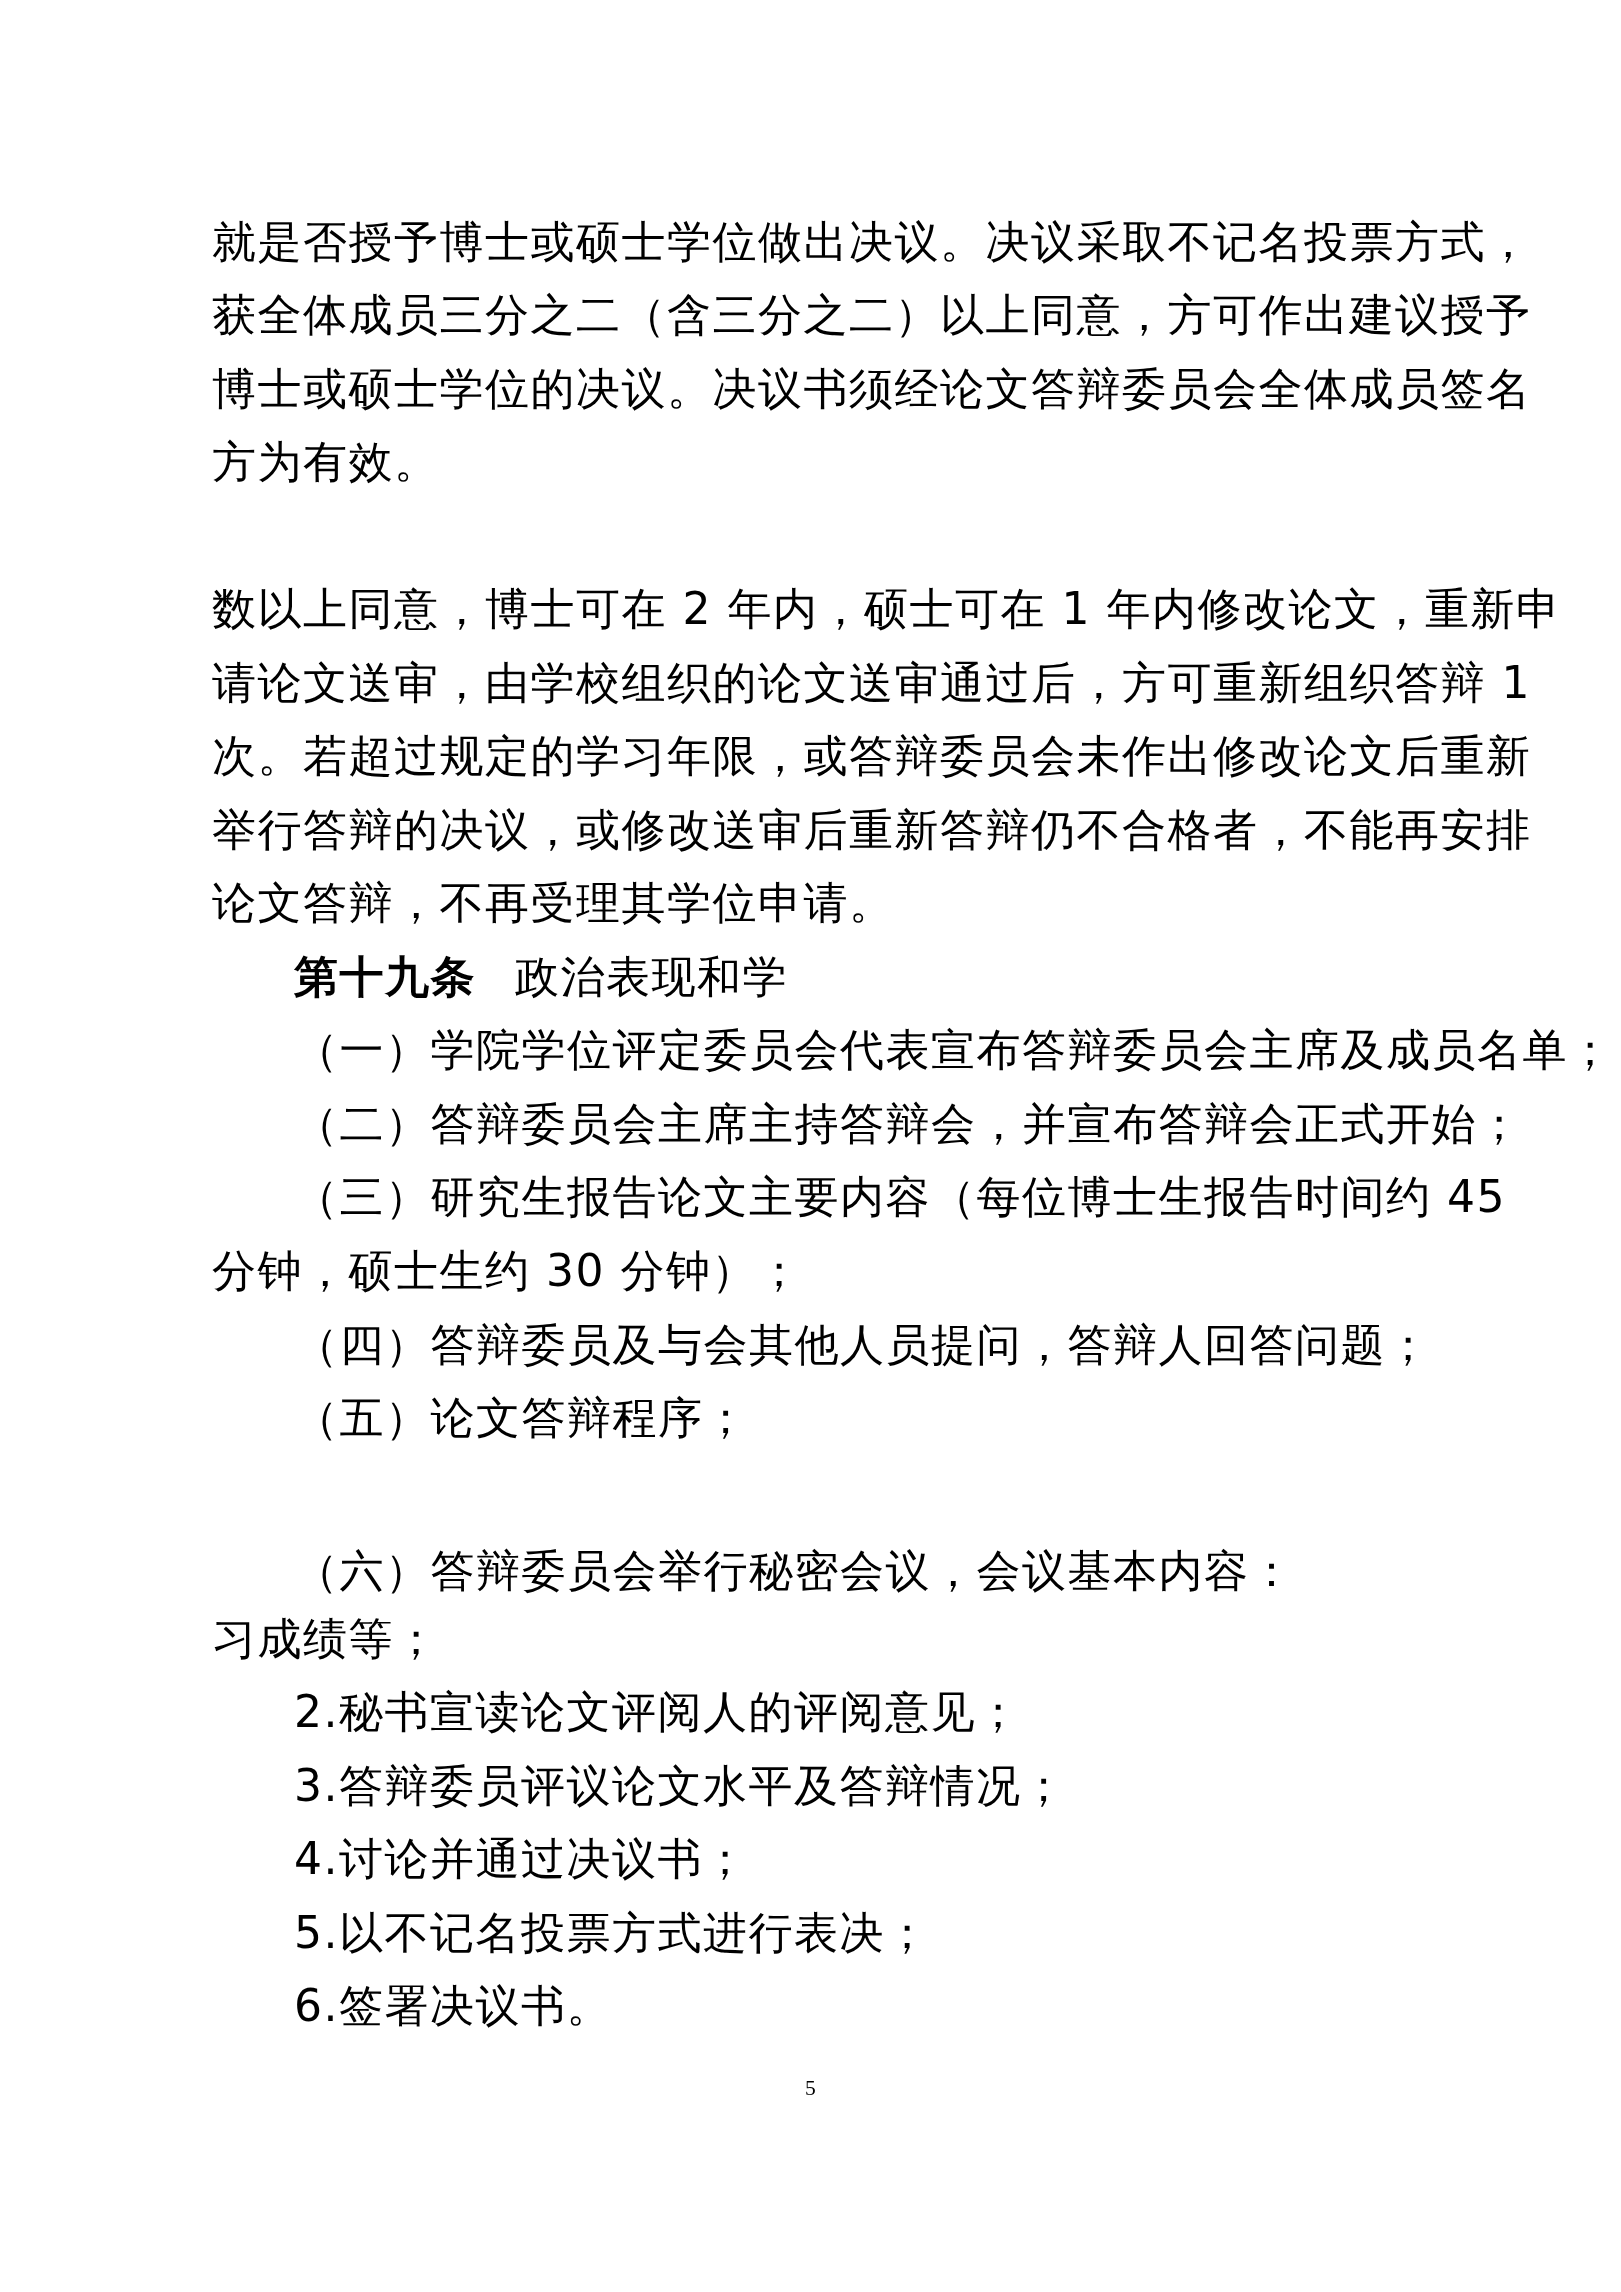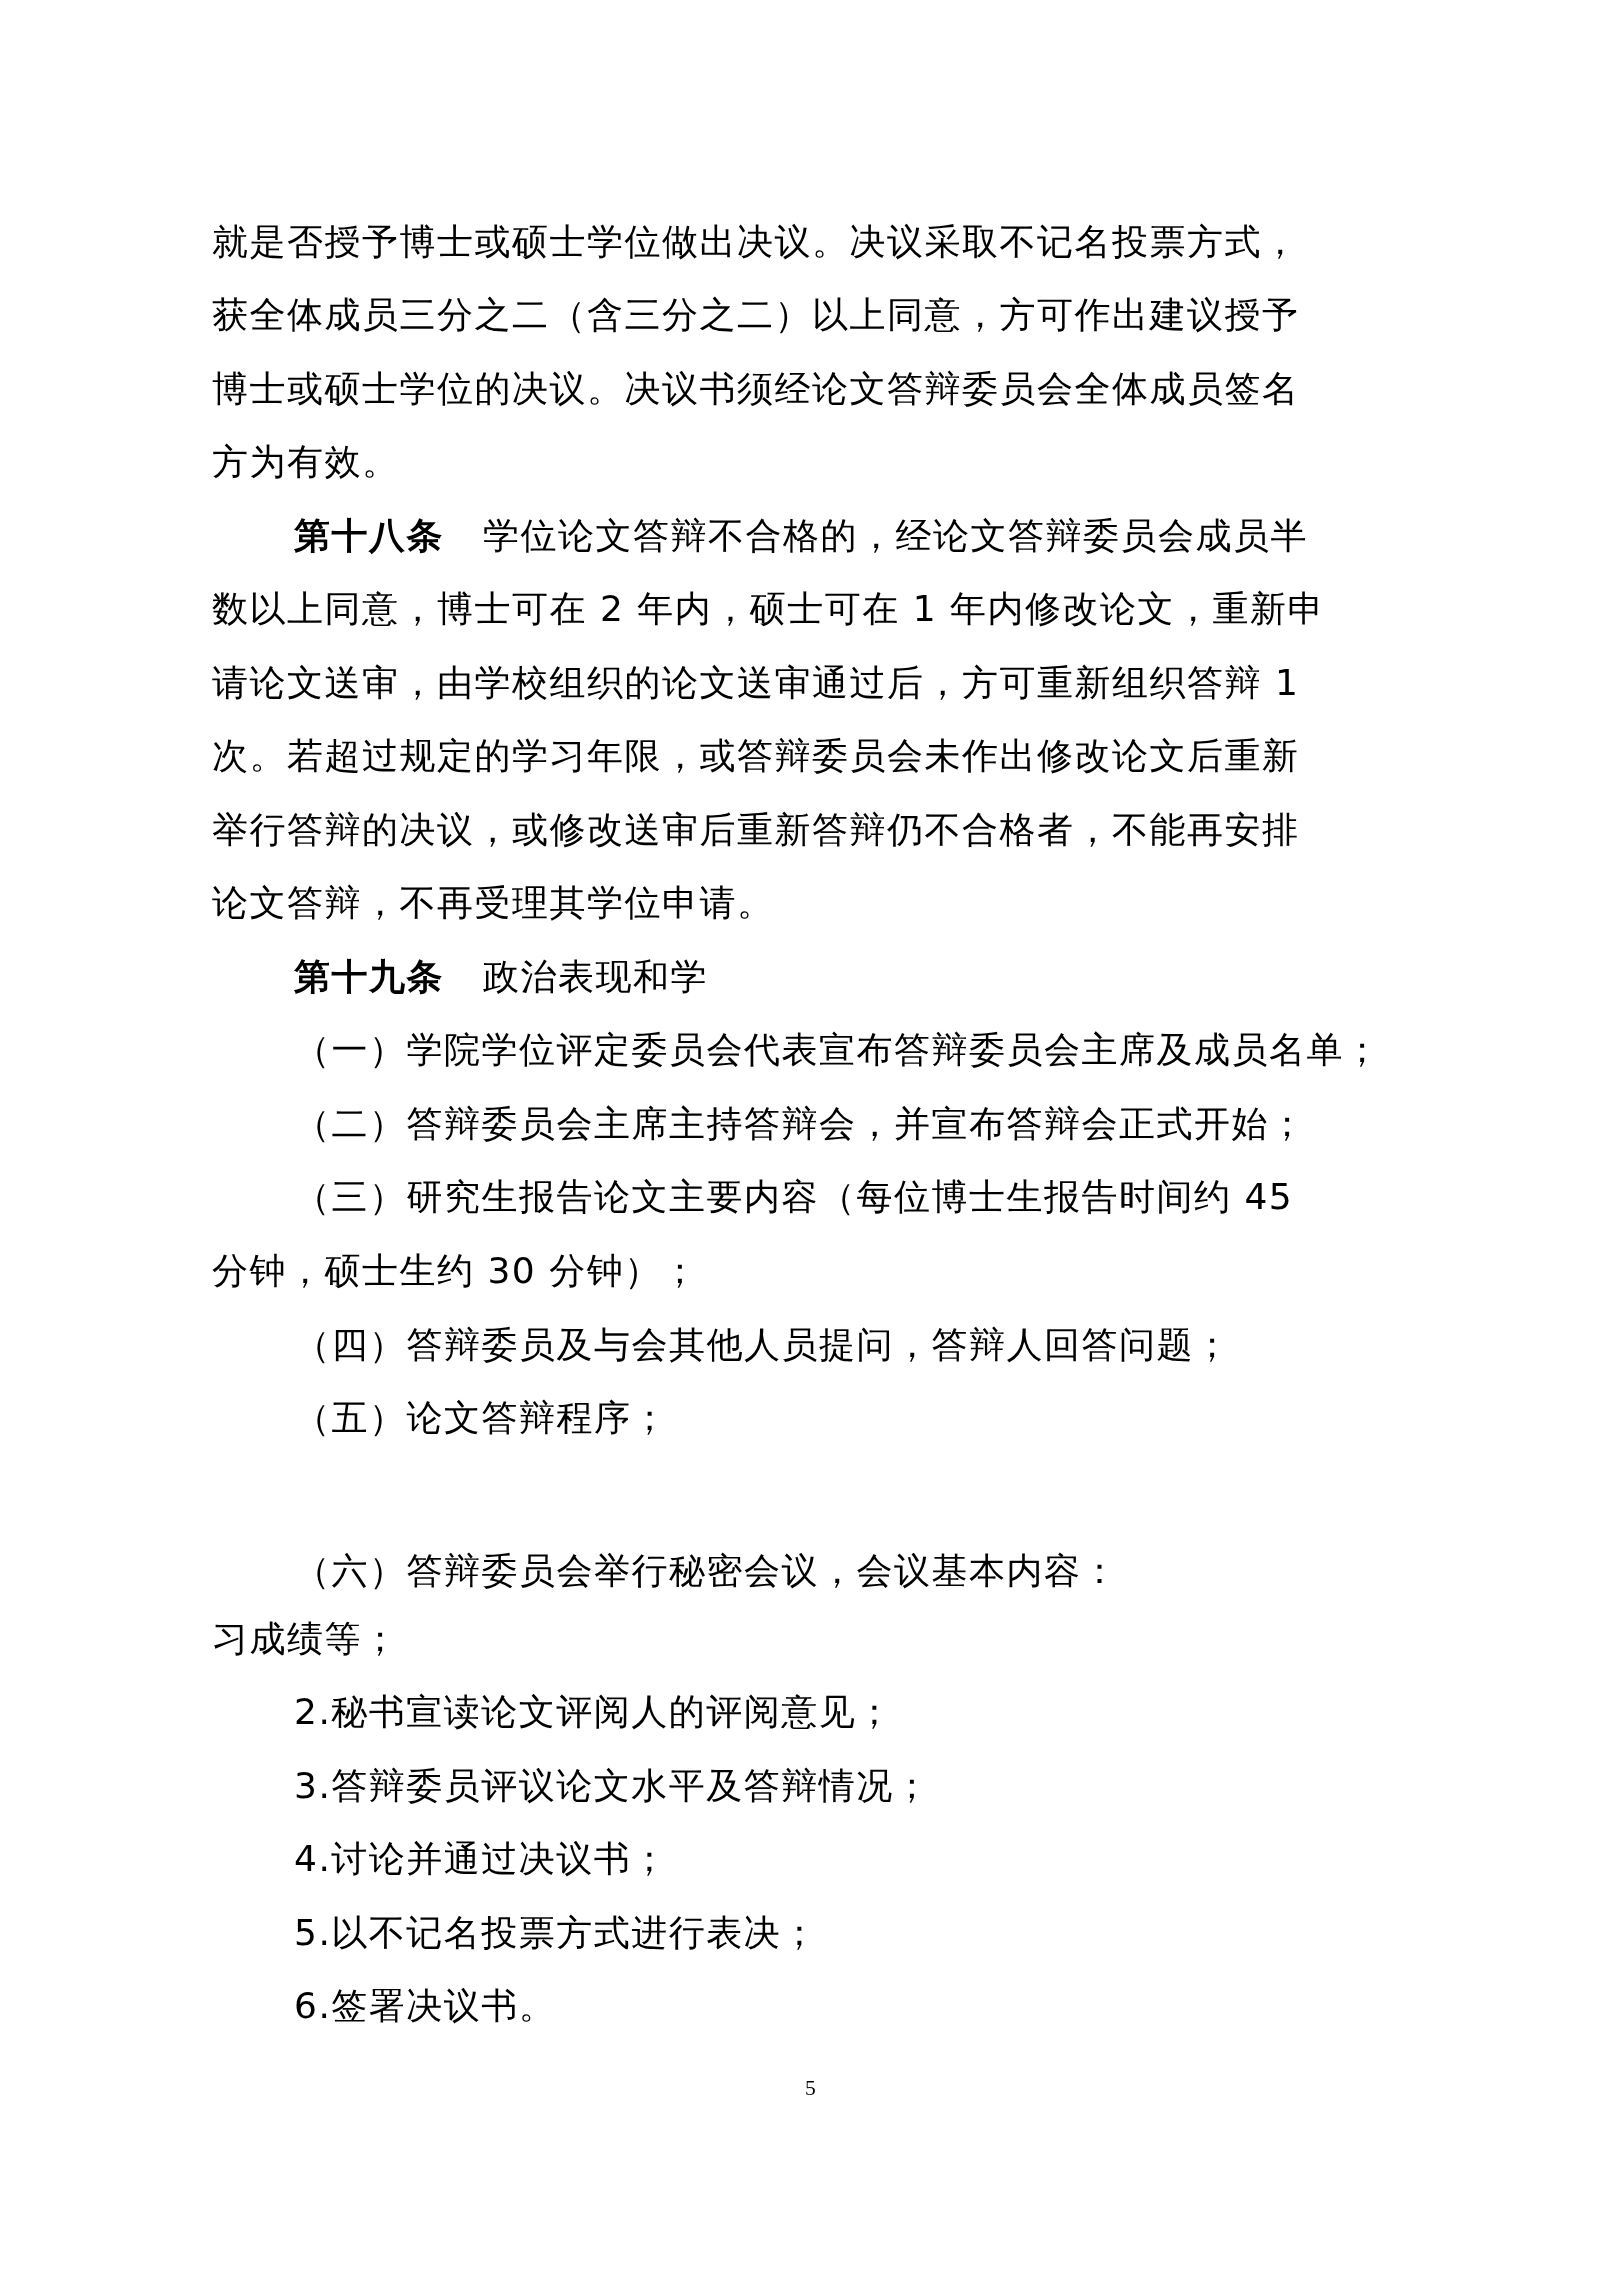--- a/index.html
+++ b/index.html
@@ -20,21 +20,21 @@
       left: 0;
       top: 0;
       width: 1621px;
       height: 2293px;
       background: #ffffff;
     }
     .line {
       position: absolute;
       left: 212px;
       width: 1215px;
-      font-size: 36px;
+      font-size: 44px;
       line-height: 74px;
       height: 74px;
       white-space: nowrap;
       letter-spacing: 1.5px;
     }
     .indent {
       left: 294px;
     }
     .article-head {
       font-weight: bold;
@@ -54,23 +54,20 @@
 </head>
 <body>
 
 <div class="page">
 
   <div class="line" style="top:205px">就是否授予博士或硕士学位做出决议。决议采取不记名投票方式，</div>
   <div class="line" style="top:278px">获全体成员三分之二（含三分之二）以上同意，方可作出建议授予</div>
   <div class="line" style="top:352px">博士或硕士学位的决议。决议书须经论文答辩委员会全体成员签名</div>
   <div class="line" style="top:425px">方为有效。</div>
 
-  <div class="line indent" style="top:499px">
-    <span class="article-head">第十八条</span><span>学位论文答辩不合格的，经论文答辩委员会成员半</span>
-  </div>
   <div class="line" style="top:572px">数以上同意，博士可在 2 年内，硕士可在 1 年内修改论文，重新申</div>
   <div class="line" style="top:646px">请论文送审，由学校组织的论文送审通过后，方可重新组织答辩 1</div>
   <div class="line" style="top:719px">次。若超过规定的学习年限，或答辩委员会未作出修改论文后重新</div>
   <div class="line" style="top:793px">举行答辩的决议，或修改送审后重新答辩仍不合格者，不能再安排</div>
   <div class="line" style="top:866px">论文答辩，不再受理其学位申请。</div>
 
   <div class="line indent" style="top:940px">
     <span class="article-head">第十九条</span><span>政治表现和学</span>
   </div>
 

